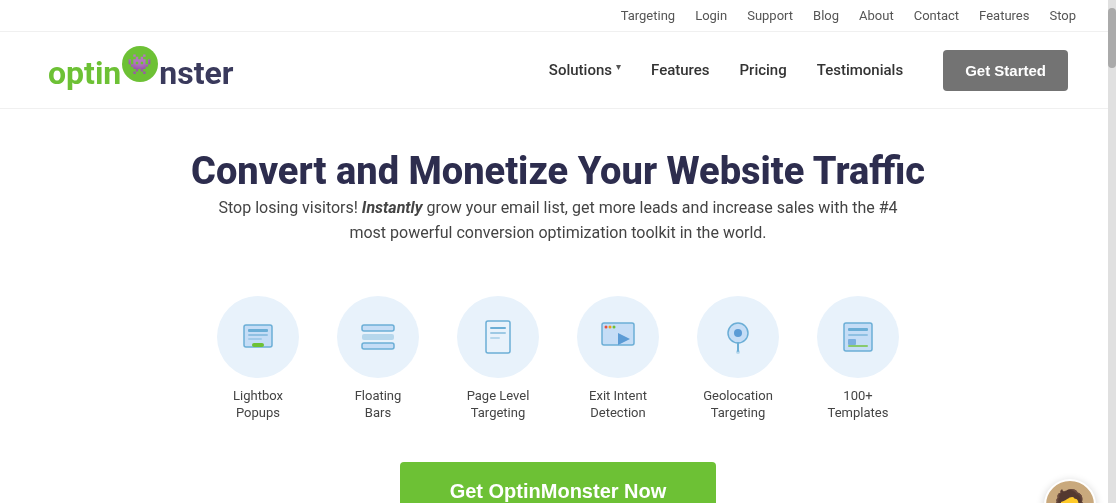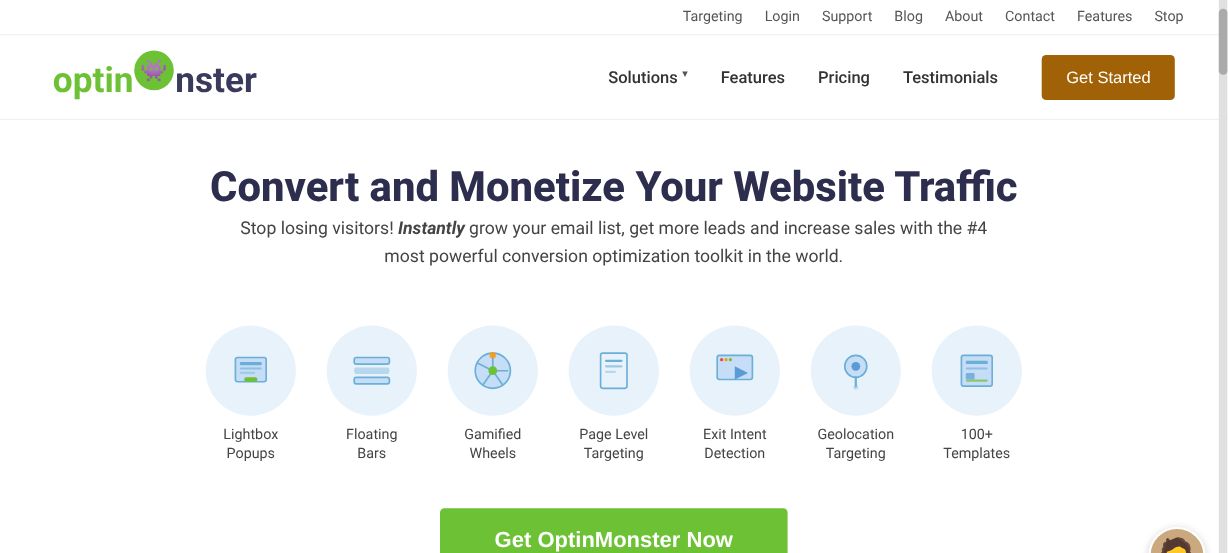--- a/index.html
+++ b/index.html
@@ -95,26 +95,26 @@
     .nav-links .solutions {
       display: flex;
       align-items: flex-start;
       gap: 4px;
     }
     .chevron {
       font-size: 10px;
       color: #555;
     }
     .get-started-btn {
-      background: #a16207;
+      background: #737373;
       color: #fff;
       border: none;
       padding: 12px 22px;
       font-size: 15px;
-      font-weight: 400;
+      font-weight: 700;
       border-radius: 4px;
       cursor: pointer;
       margin-left: 10px;
     }
 
     
     .hero {
       text-align: center;
       padding: 40px 40px 20px;
       position: relative;
@@ -135,20 +135,21 @@
     .hero p em {
       font-style: italic;
       font-weight: 700;
     }
 
     
     .icons-row {
       display: flex;
       justify-content: center;
       align-items: center;
+      gap: 10px;
       padding: 30px 60px 20px;
     }
     .icon-item {
       display: flex;
       flex-direction: column;
       align-items: center;
       width: 110px;
     }
     .icon-circle {
       width: 82px;
@@ -268,35 +269,20 @@
       <svg viewBox="0 0 44 44" fill="none" xmlns="http://www.w3.org/2000/svg">
         <rect x="6" y="10" width="32" height="6" rx="2" fill="#c5ddf6" stroke="#6baed6" stroke-width="1.5"></rect>
         <rect x="6" y="19" width="32" height="6" rx="2" fill="#6baed6" opacity="0.4"></rect>
         <rect x="6" y="28" width="32" height="6" rx="2" fill="#c5ddf6" stroke="#6baed6" stroke-width="1.5"></rect>
       </svg>
     </div>
     <span class="icon-label">Floating<br>Bars</span>
   </div>
 
 
-  <div class="icon-item">
-    <div class="icon-circle">
-      <svg viewBox="0 0 44 44" fill="none" xmlns="http://www.w3.org/2000/svg">
-        <circle cx="22" cy="22" r="16" fill="#c5ddf6" stroke="#6baed6" stroke-width="1.5"></circle>
-        <path d="M22 6 L22 22" stroke="#6baed6" stroke-width="1.5"></path>
-        <path d="M22 22 L36 22" stroke="#6baed6" stroke-width="1.5"></path>
-        <path d="M22 22 L13 35" stroke="#6baed6" stroke-width="1.5"></path>
-        <path d="M22 22 L31 35" stroke="#6baed6" stroke-width="1.5"></path>
-        <path d="M22 22 L8 15" stroke="#6baed6" stroke-width="1.5"></path>
-        <circle cx="22" cy="22" r="4" fill="#6dc135"></circle>
-        <circle cx="22" cy="8" r="3" fill="#f90" opacity="0.8"></circle>
-      </svg>
-    </div>
-    <span class="icon-label">Gamified<br>Wheels</span>
-  </div>
 
   <div class="icon-item">
     <div class="icon-circle">
       <svg viewBox="0 0 44 44" fill="none" xmlns="http://www.w3.org/2000/svg">
         <rect x="10" y="6" width="24" height="32" rx="2" fill="#e8f2fb" stroke="#6baed6" stroke-width="1.5"></rect>
         <rect x="14" y="12" width="16" height="2" rx="1" fill="#6baed6"></rect>
         <rect x="14" y="17" width="16" height="2" rx="1" fill="#6baed6" opacity="0.6"></rect>
         <rect x="14" y="22" width="10" height="2" rx="1" fill="#6baed6" opacity="0.4"></rect>
       </svg>
     </div>

